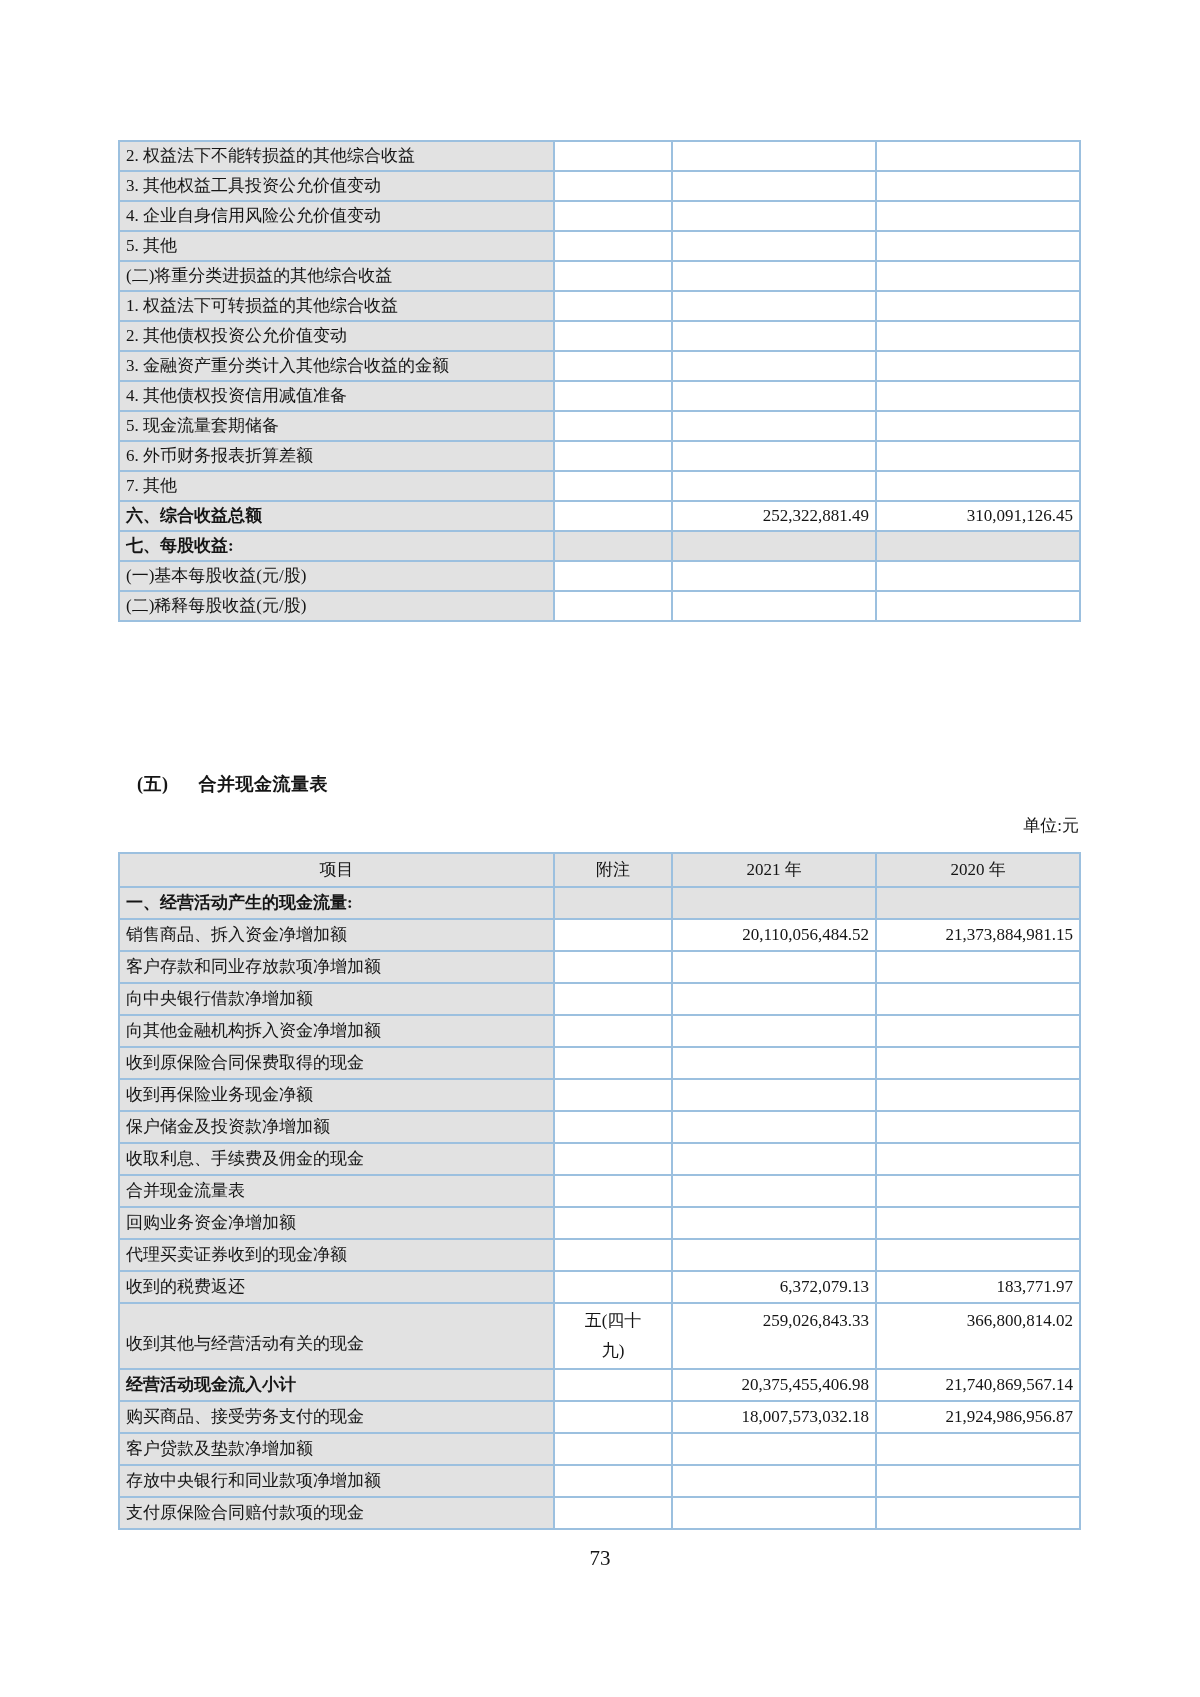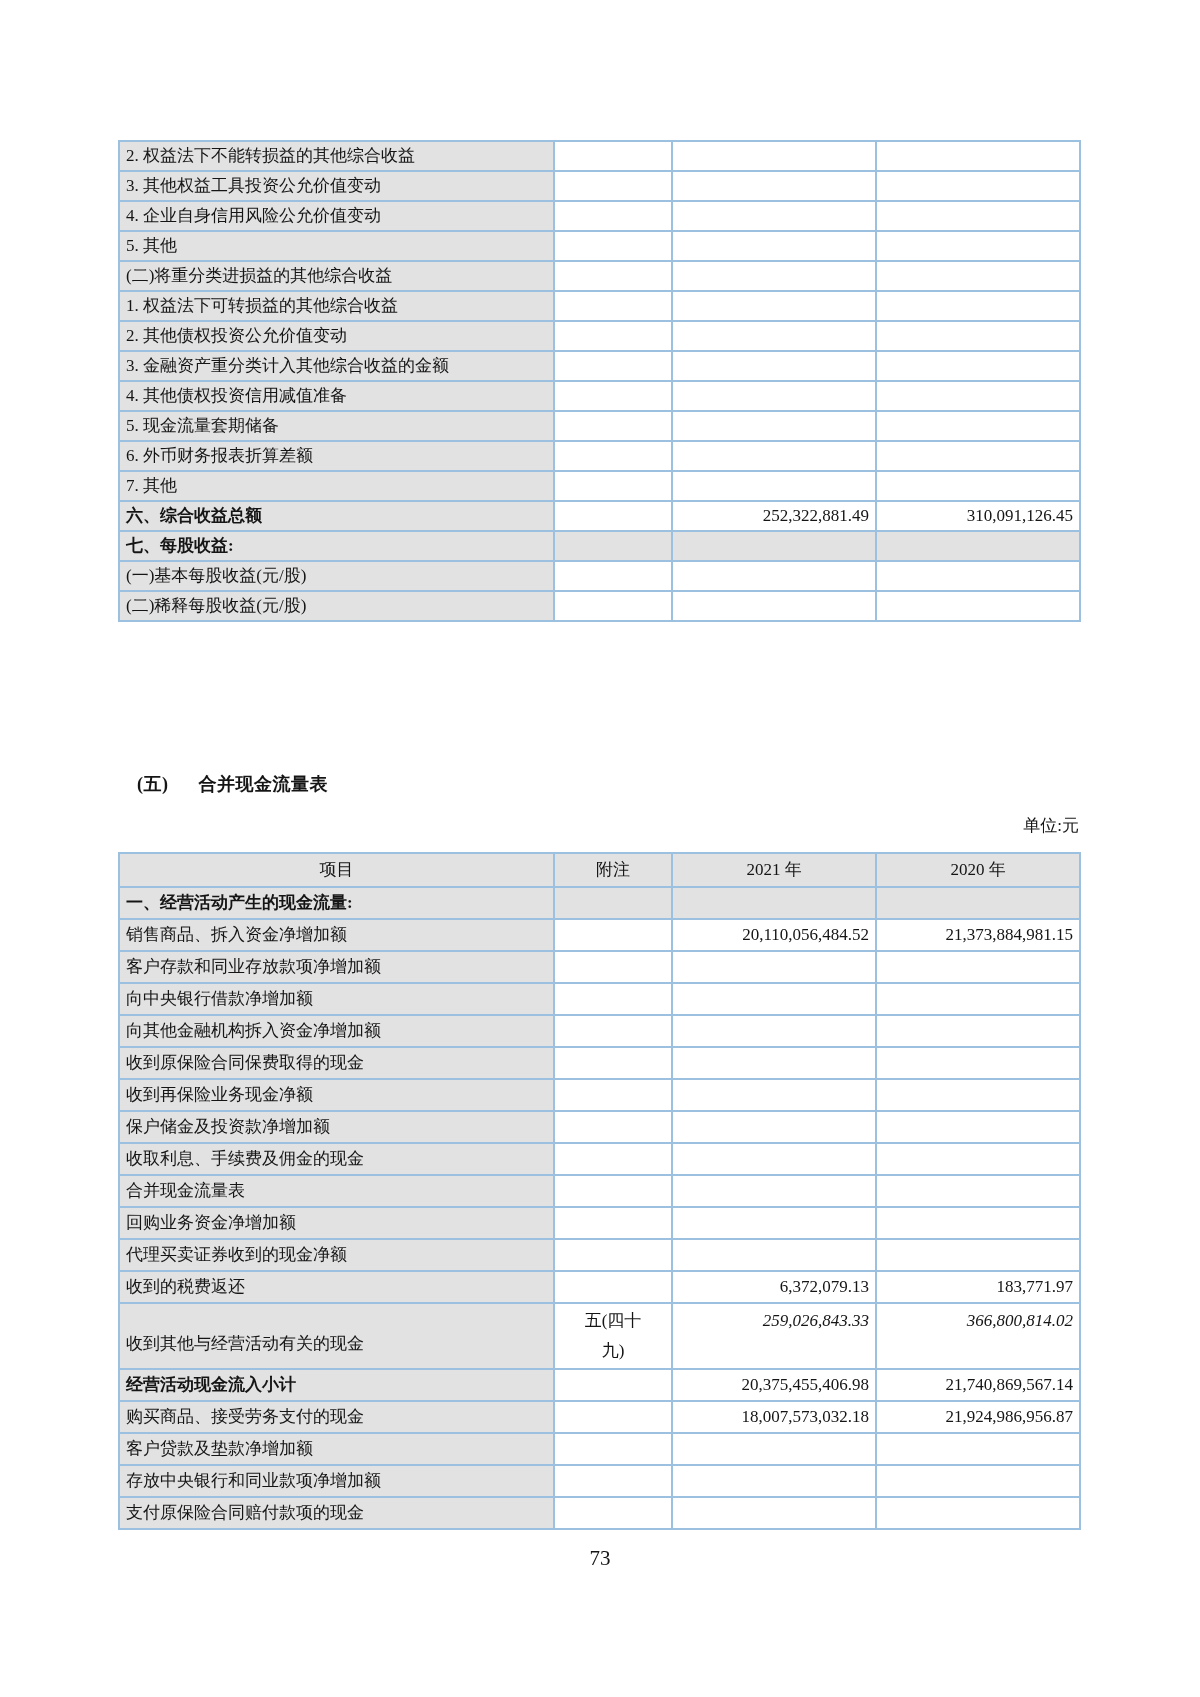--- a/index.html
+++ b/index.html
@@ -50,21 +50,21 @@
     text-align:right;
     padding-right:10px;
     font-variant-numeric:tabular-nums;
   }
   tr.section td{background:#e2e2e2;}
   tr.section td.label{font-weight:bold;}
   tr.total td.label{font-weight:bold;}
   tr.subtotal td.label{font-weight:bold;padding-left:6px;}
   tr.tall{height:64px;}
   tr.tall td.label{vertical-align:middle;padding-top:18px;}
-  tr.tall td.num{vertical-align:top;padding-top:6px;font-style:italic;}
+  tr.tall td.num{vertical-align:top;padding-top:6px;}
   tr.tall td.note{
     vertical-align:middle;
     white-space:pre-line;
     line-height:1.75;
   }
   .section-title{
     position:absolute;
     left:137px;top:772px;
     font-size:18px;
     font-weight:bold;

